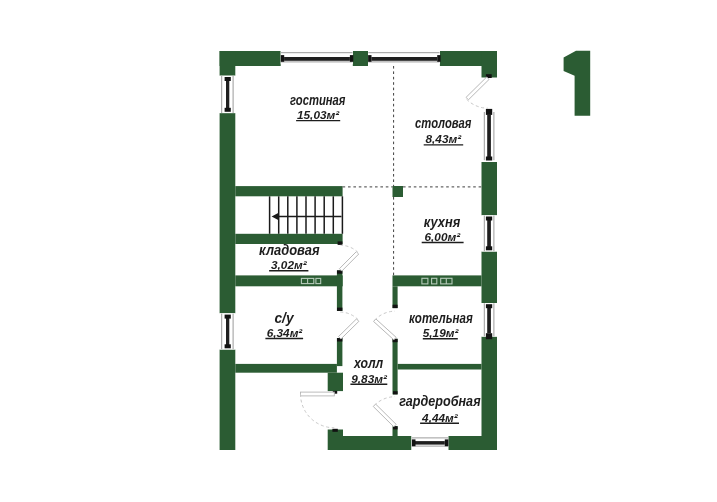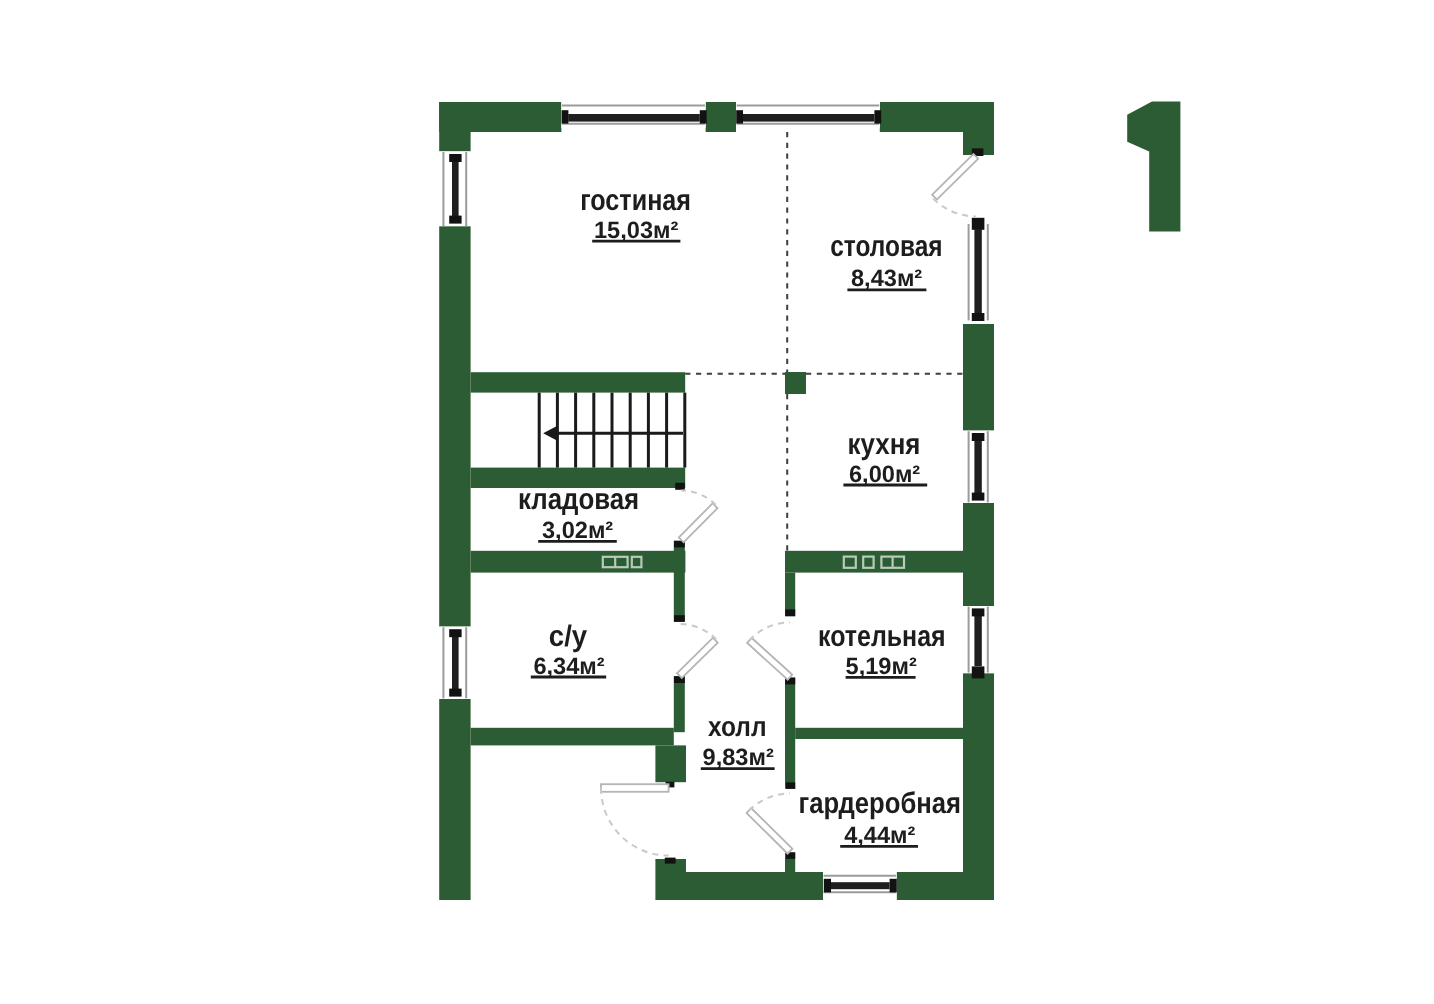--- a/index.html
+++ b/index.html
@@ -1,16 +1,16 @@
 <!DOCTYPE html>
 <html><head>
 <meta charset="utf-8">
 <style>
   html,body{margin:0;padding:0;background:#fff;}
-  .page{position:relative;width:717px;height:502px;background:#fff;overflow:hidden;}
+  .page{position:relative;width:717px;height:502px;background:#fff;overflow:hidden;font-style:italic;}
   svg{position:absolute;left:0;top:0;transform:translateZ(0);}
   text{font-family:"Liberation Sans",sans-serif;font-weight:bold;fill:#1d1d1d;transform:scale(1.00001);transform-origin:0 0;}
 </style>
 </head>
 <body>
 <div class="page">
 <svg width="717" height="502" viewBox="0 0 717 502">
 
   <rect x="0" y="0" width="717" height="502" fill="#ffffff"></rect>
 

